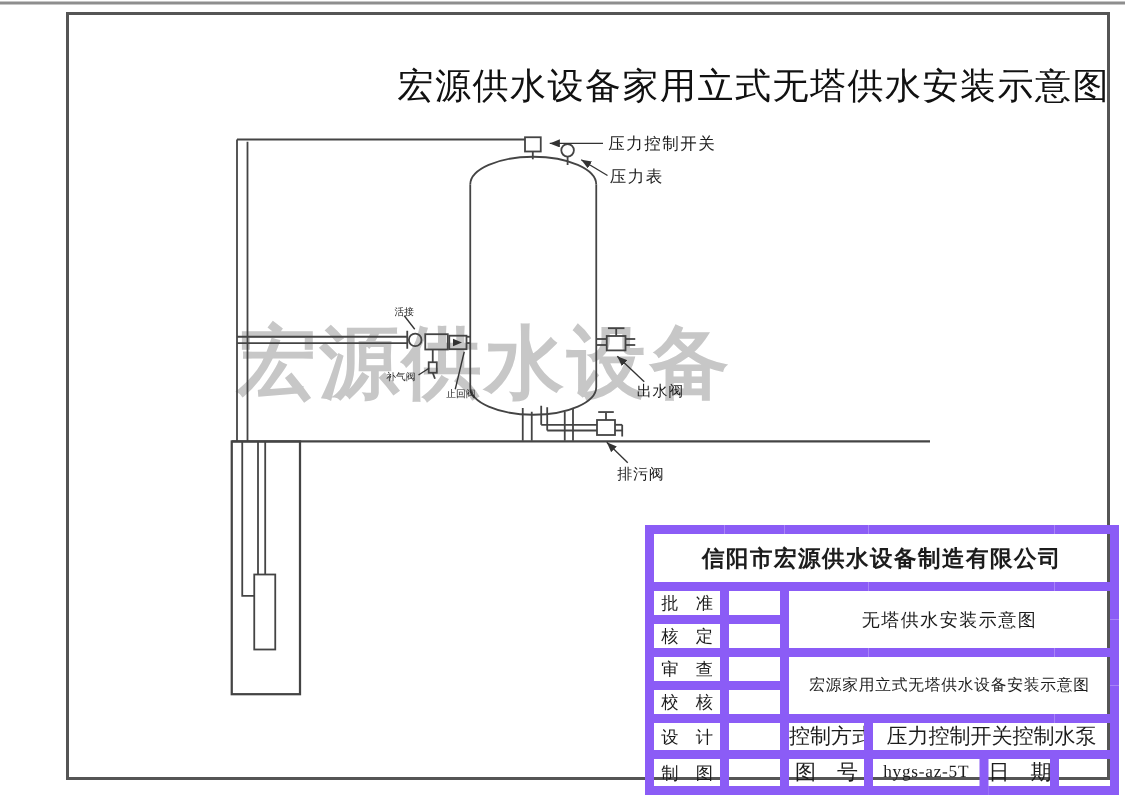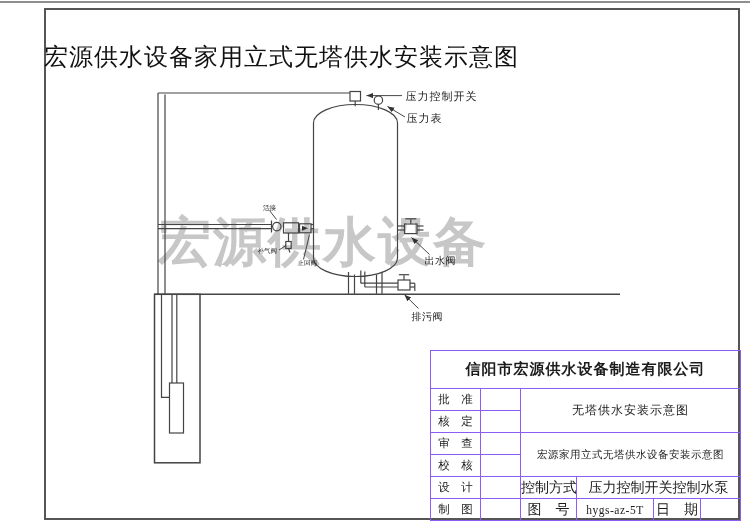--- a/index.html
+++ b/index.html
@@ -1,35 +1,35 @@
 <!DOCTYPE html>
 <html><head>
 <meta charset="utf-8">
 <style>
   html,body{margin:0;padding:0;background:#fff;}
   .page{position:relative;width:750px;height:530px;background:#ffffff;overflow:hidden;
         font-family:"Liberation Serif","DejaVu Serif",serif;color:#1c1c1c;}
   .page-top-edge{position:absolute;left:0;top:1px;width:750px;height:2px;background:#8e8e8e;}
   .frame{position:absolute;left:44px;top:8px;width:696px;height:512px;
          border:2px solid #555;box-sizing:border-box;}
-  .main-title{position:absolute;left:44px;top:41px;width:696px;text-align:left;
+  .main-title{position:absolute;left:44px;top:41px;width:696px;text-align:right;
               font-size:24px;letter-spacing:1px;color:#111;white-space:nowrap;}
   .watermark{position:absolute;left:158px;top:207px;font-size:53px;letter-spacing:2px;
              color:#c7c7c7;white-space:nowrap;font-weight:bold;}
   svg.diagram{position:absolute;left:0;top:0;}
   svg .ln{stroke:#444;stroke-width:1.2;fill:none;}
   svg .thick{stroke-width:1.5;}
   svg .leader{stroke:#333;stroke-width:0.9;fill:none;}
   svg text{fill:#1c1c1c;font-family:"Liberation Serif","DejaVu Serif",serif;}
   svg text.lab{font-size:11px;letter-spacing:1px;}
   svg text.lab2{font-size:10px;letter-spacing:0.5px;}
   svg text.tiny{font-size:6.5px;}
   .tblock{position:absolute;left:430px;top:350px;width:310px;height:170px;
           border-collapse:collapse;table-layout:fixed;}
-  .tblock td{border:1px solid #8b5cf6;text-align:center;vertical-align:middle;
+  .tblock td{border:6px solid #8b5cf6;text-align:center;vertical-align:middle;
              padding:0;font-size:11.5px;color:#1c1c1c;white-space:nowrap;overflow:hidden;}
   .tblock tr.co td{font-size:15px;font-weight:600;letter-spacing:1px;}
   .tblock td.dn1{font-size:12px;letter-spacing:1px;}
   .tblock td.dn2{font-size:10.5px;letter-spacing:0.5px;font-family:Liberation Mono, monospace;}
   .tblock td.small{font-size:14px;}
   .tblock td.code{font-size:11.5px;letter-spacing:0.5px;}
 </style>
 </head>
 <body>
 

